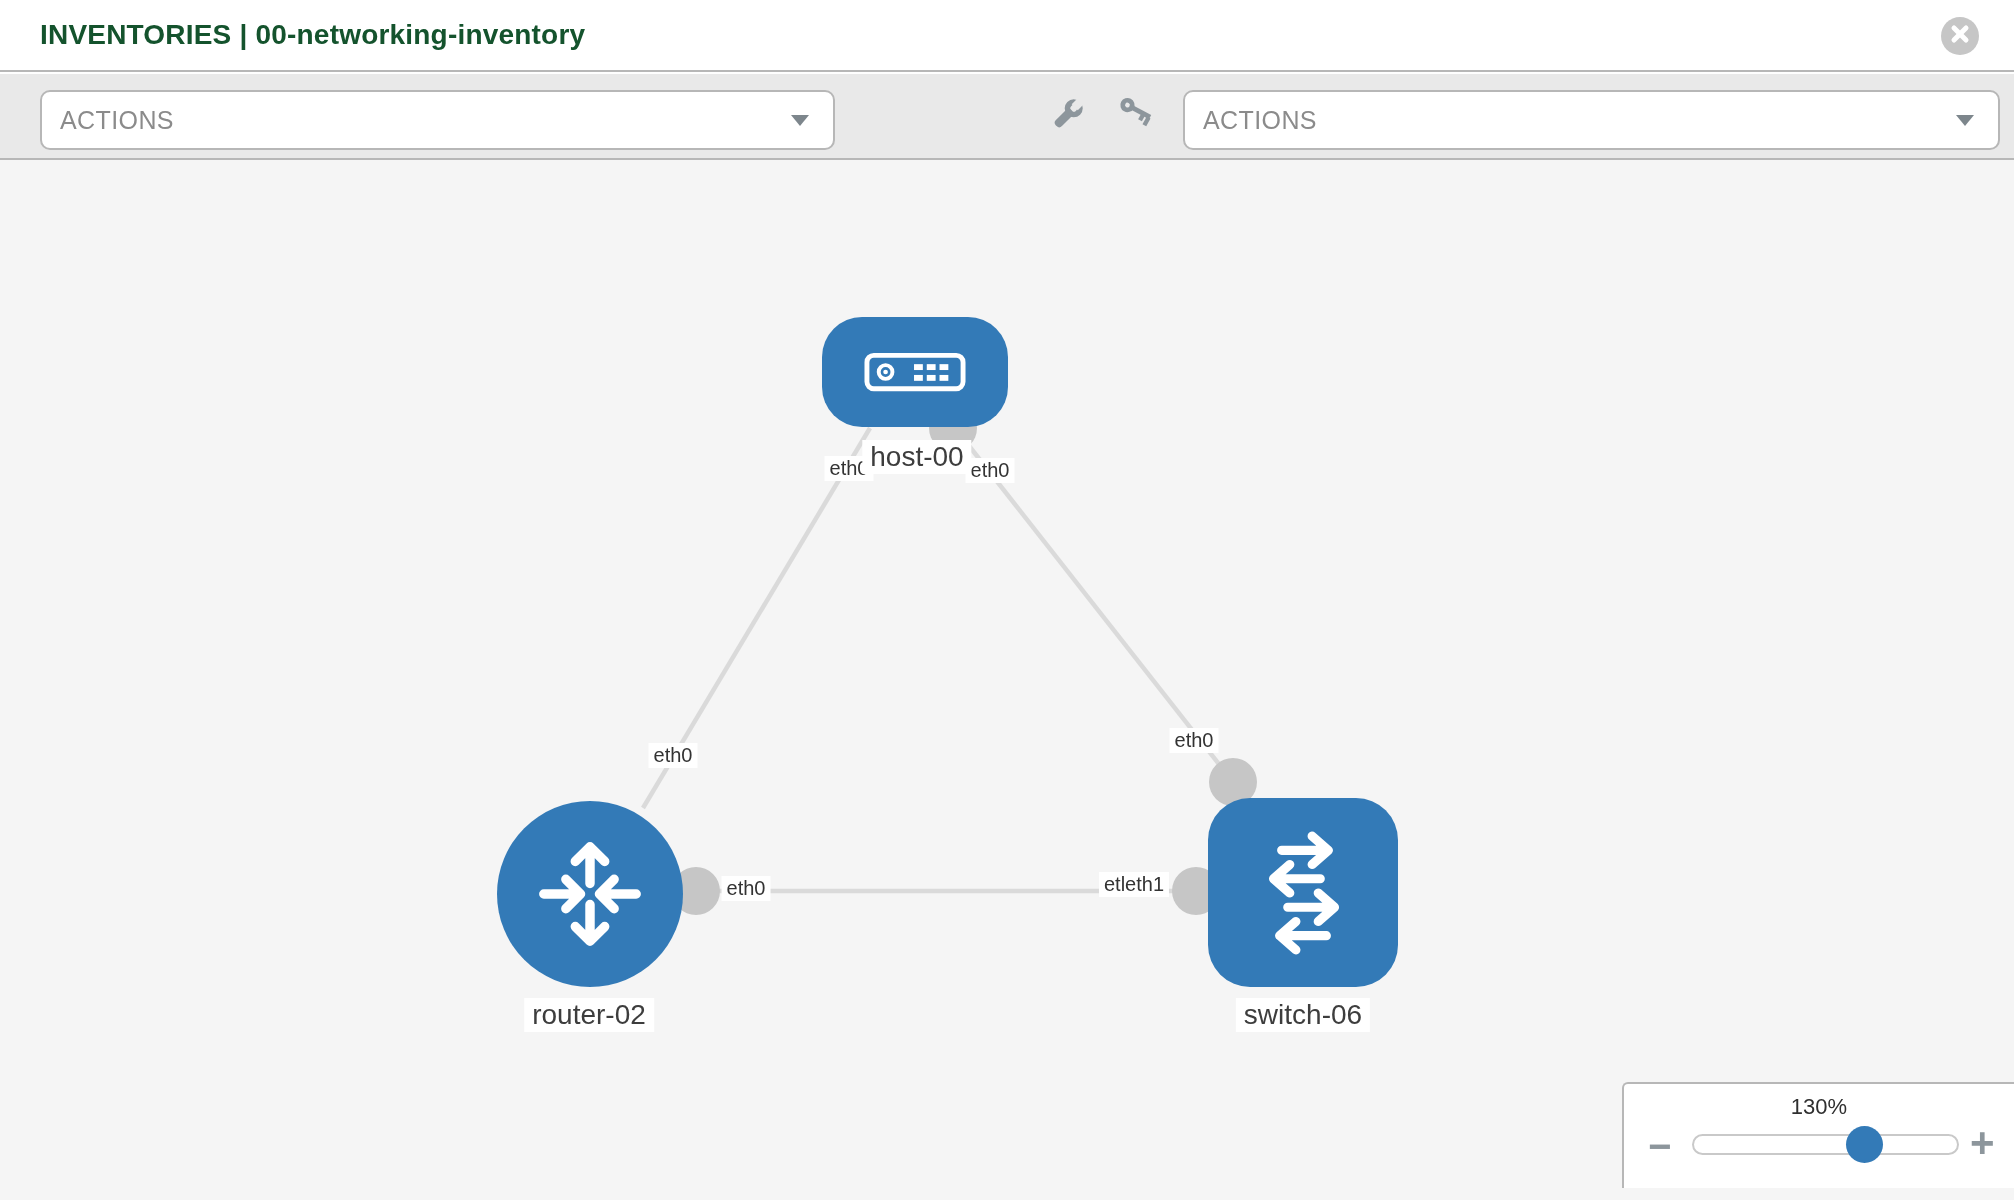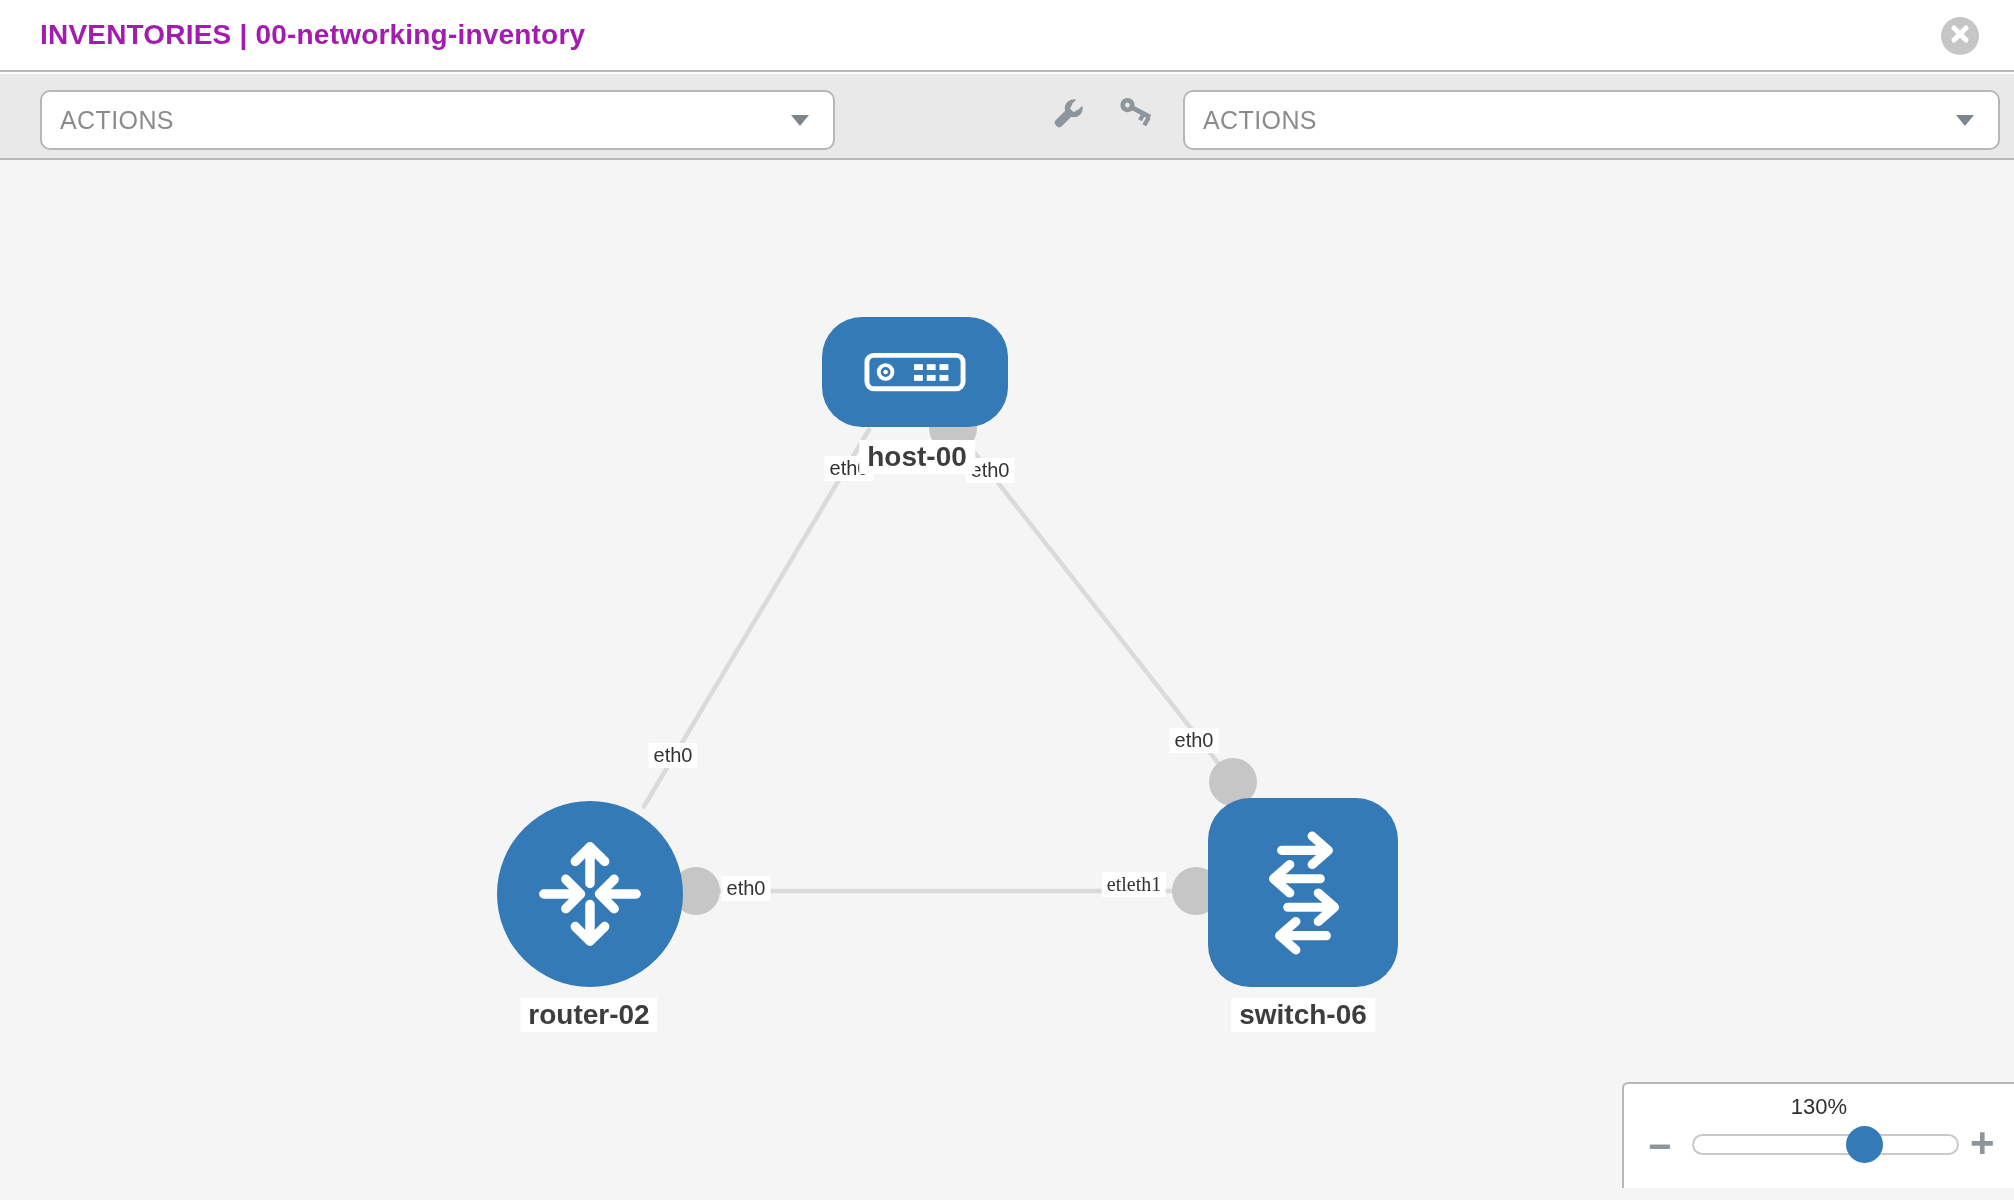--- a/index.html
+++ b/index.html
@@ -8,21 +8,21 @@
     position:relative;width:2014px;height:1200px;overflow:hidden;background:#fff;
     font-family:"Liberation Sans",sans-serif;
   }
   
   .header{
     position:absolute;left:0;top:0;width:2014px;height:72px;background:#fff;
     border-bottom:2px solid var(--border-gray,#b7b7b7);
     display:flex;align-items:center;
   }
   .page-title{
-    margin:0 0 0 40px;font-size:28px;font-weight:700;color:#a21caf;letter-spacing:.2px;
+    margin:0 0 0 40px;font-size:28px;font-weight:700;color:#14532d;letter-spacing:.2px;
   }
   .close-btn{
     position:absolute;left:1941px;top:17px;width:38px;height:38px;border-radius:50%;
     background:#c6c6c6;display:flex;align-items:center;justify-content:center;cursor:pointer;
   }
   
   .toolbar{
     position:absolute;left:0;top:74px;width:2014px;height:86px;
     background:var(--toolbar-bg,#e9e9e9);
     border-bottom:2px solid var(--border-gray,#b7b7b7);
@@ -55,21 +55,21 @@
   .node{
     position:absolute;background:var(--node-blue,#337ab7);
     display:flex;align-items:center;justify-content:center;cursor:move;
   }
   .node-host{left:822px;top:157px;width:186px;height:110px;border-radius:40px;}
   .node-router{left:497px;top:641px;width:186px;height:186px;border-radius:50%;}
   .node-switch{left:1208px;top:638px;width:190px;height:189px;border-radius:42px;}
   .node svg{display:block;}
   .node-label{
     position:absolute;transform:translateX(-50%);background:#fff;
-    color:#3d3d3d;font-size:28px;padding:1px 8px;white-space:nowrap;z-index:5;font-weight:bold;
+    color:#3d3d3d;font-size:28px;padding:1px 8px;white-space:nowrap;z-index:5;
   }
   .if-label{
     position:absolute;transform:translateX(-50%);background:#fff;
     color:#333;font-size:20px;padding:1px 5px;white-space:nowrap;z-index:4;
   }
   
   .zoom-panel{
     position:absolute;left:1622px;top:1082px;width:392px;height:106px;background:#fff;
     border-top:2px solid var(--border-gray,#b7b7b7);
     border-left:2px solid var(--border-gray,#b7b7b7);
@@ -203,21 +203,21 @@
 
     <div class="node-label" style="left:917px;top:280px;">host-00</div>
     <div class="node-label" style="left:589px;top:838px;">router-02</div>
     <div class="node-label" style="left:1303px;top:838px;">switch-06</div>
 
     <div class="if-label" style="left:849px;top:296px;">eth0</div>
     <div class="if-label" style="left:990px;top:298px;">eth0</div>
     <div class="if-label" style="left:673px;top:583px;">eth0</div>
     <div class="if-label" style="left:1194px;top:568px;">eth0</div>
     <div class="if-label" style="left:746px;top:716px;">eth0</div>
-    <div class="if-label" style="left:1134px;top:712px;font-family:Liberation Serif, serif;">etleth1</div>
+    <div class="if-label" style="left:1134px;top:712px;">etleth1</div>
   </div>
 
   <div class="zoom-panel">
     <div class="zoom-level">130%</div>
     <div class="zoom-out">−</div>
     <div class="zoom-track">
       <div class="zoom-thumb"></div>
     </div>
     <div class="zoom-in">+</div>
   </div>

